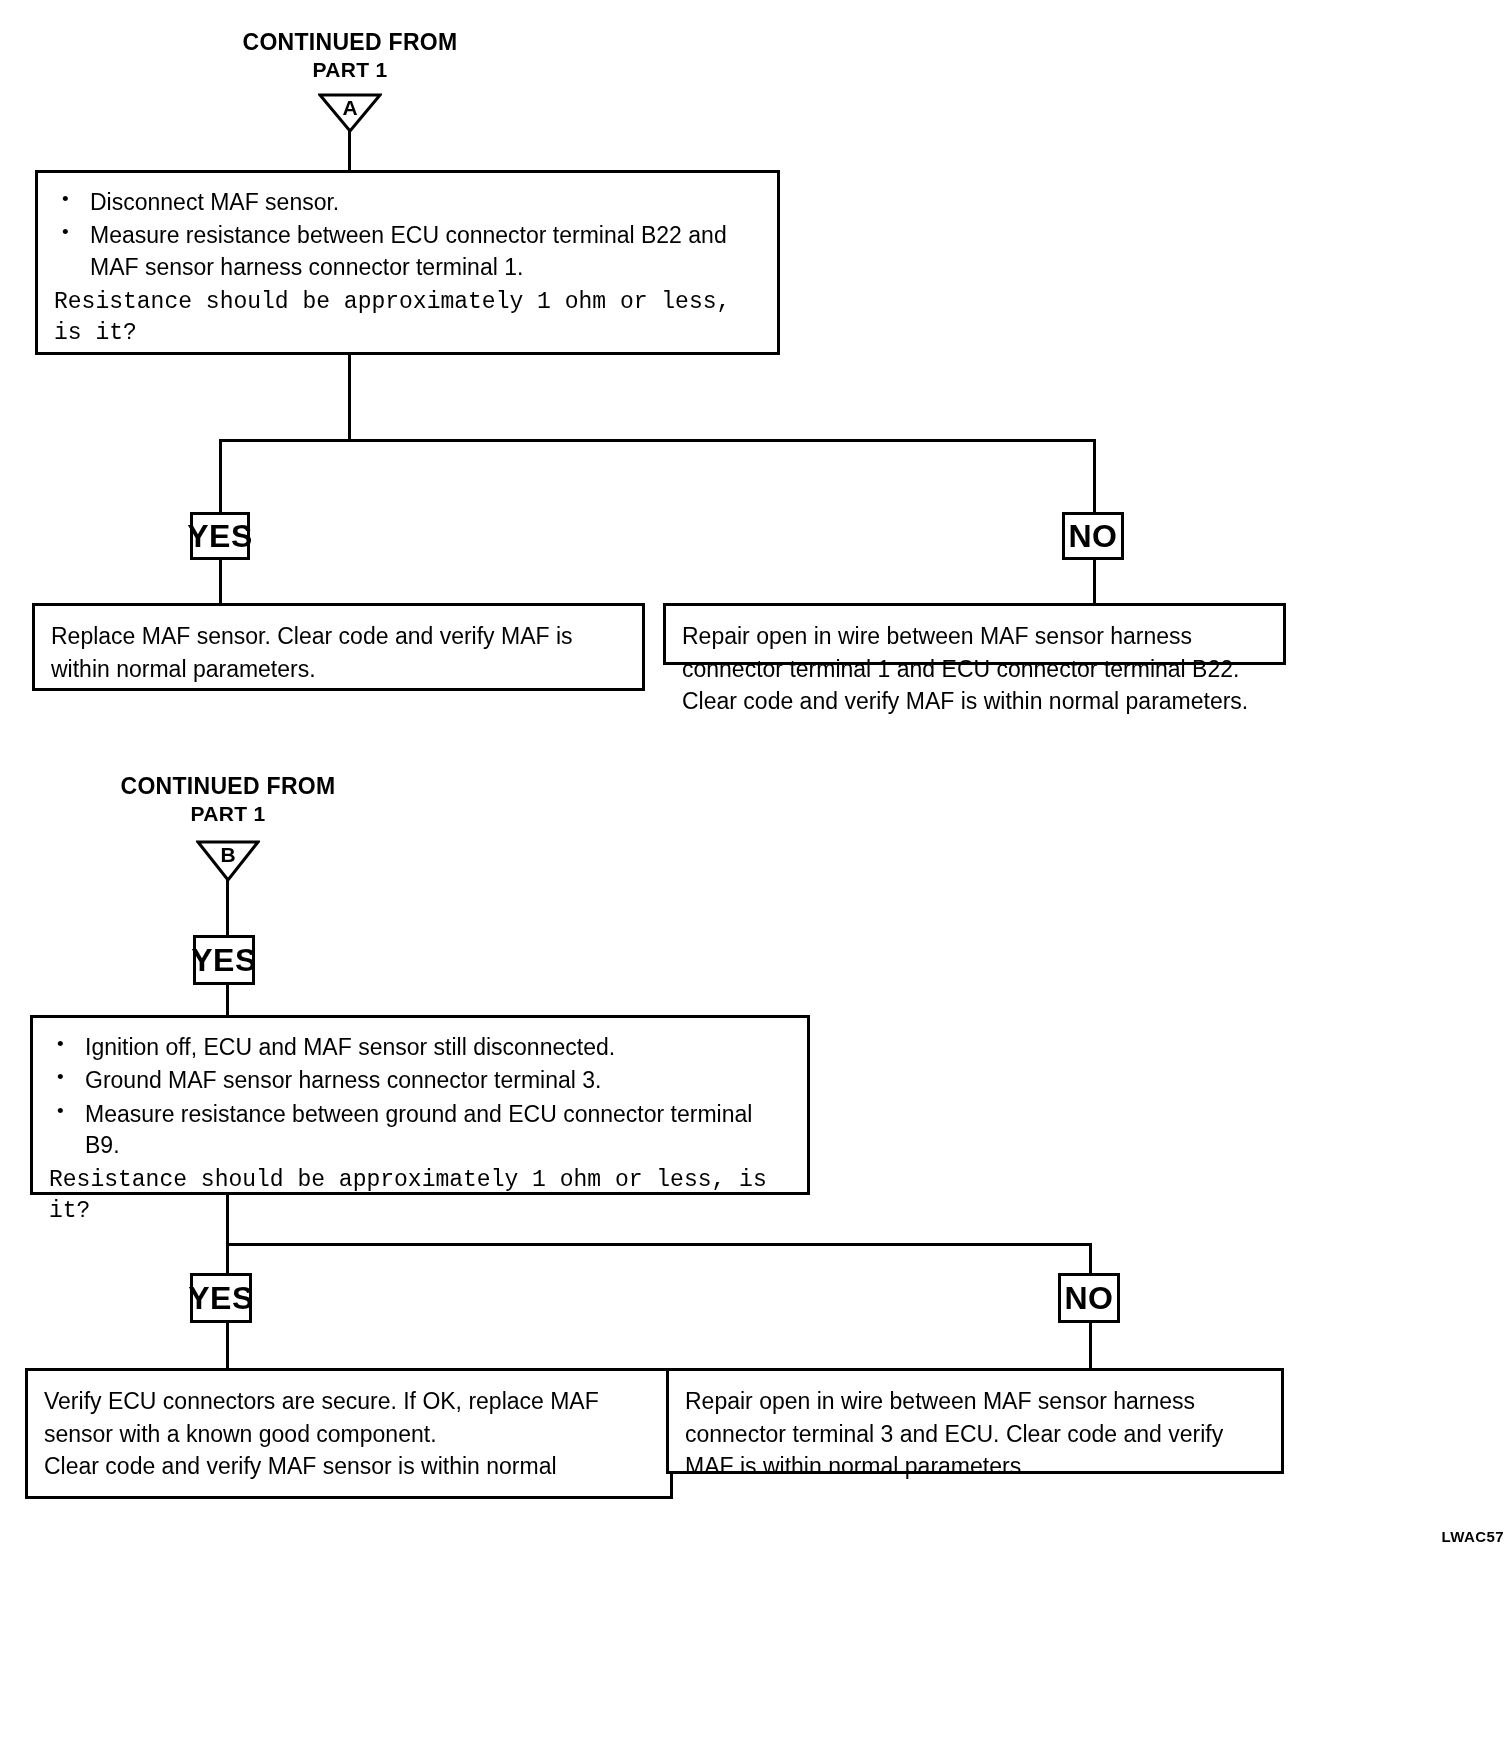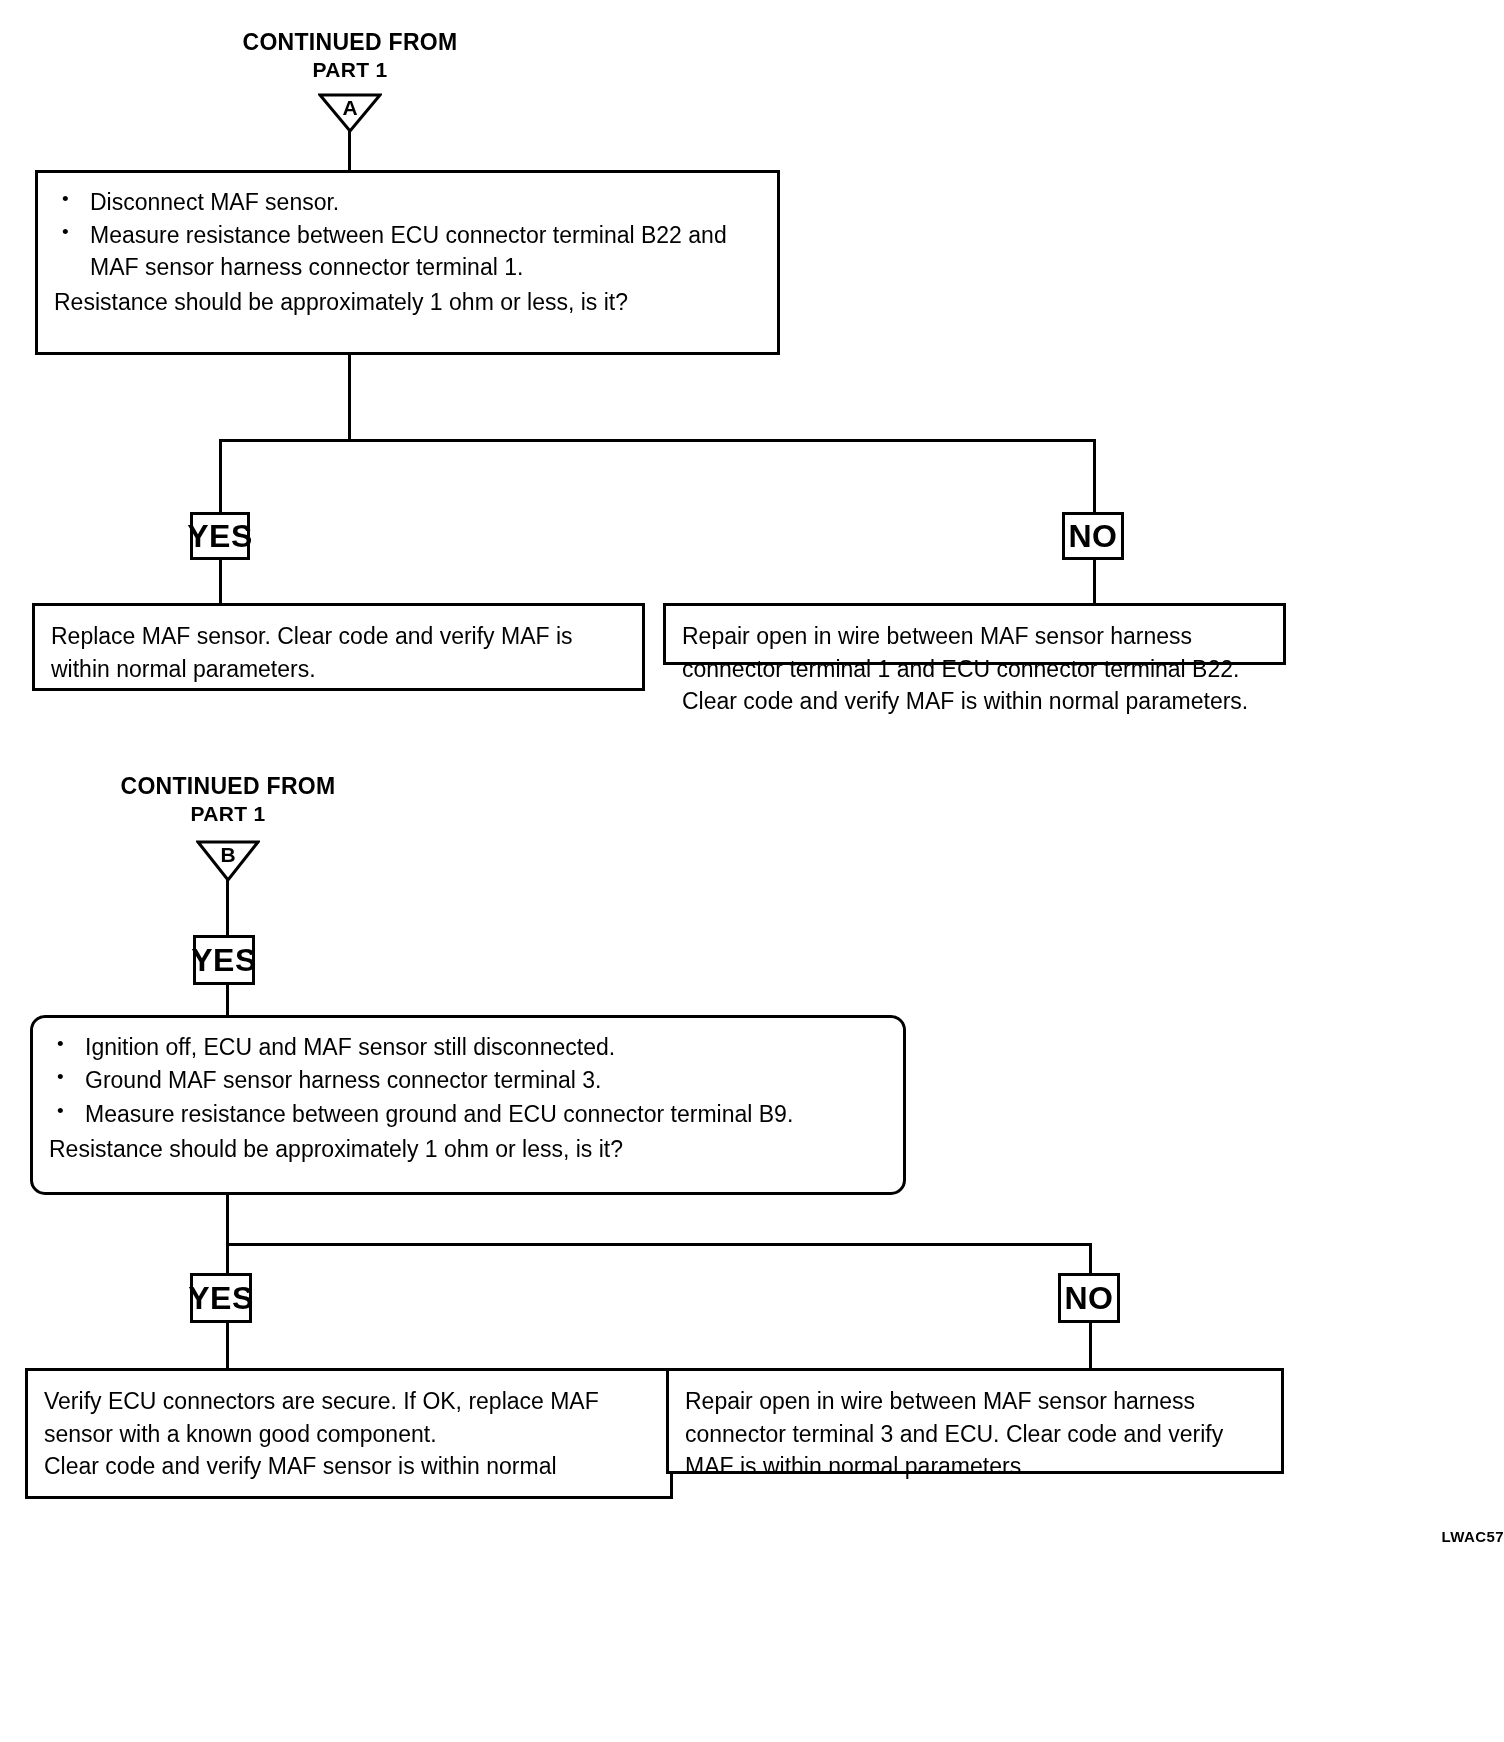--- a/index.html
+++ b/index.html
@@ -76,20 +76,21 @@
     content: "\2022";
     position: absolute;
     left: 8px;
     top: -1px;
     font-size: 19px;
   }
   .tail {
     font-size: 23px;
     line-height: 1.36;
     margin-top: 4px;
+    font-family: Liberation Mono, monospace;
   }
 
   
   .otext {
     font-size: 23px;
     line-height: 1.42;
   }
   .otext div { white-space: nowrap; }
 
   
@@ -200,21 +201,21 @@
   </div>
 
   <div class="vline" style="left:226px; top:880px; height:57px;"></div>
 
   <div class="ynbox" style="left:193px; top:935px; width:62px; height:50px;">
     <span>YES</span>
   </div>
 
   <div class="vline" style="left:226px; top:985px; height:32px;"></div>
 
-  <div class="box" style="left:30px; top:1015px; width:876px; height:180px;border-radius:15px;">
+  <div class="box" style="left:30px; top:1015px; width:780px; height:180px;">
     <div class="box-inner">
       <ul class="bullets">
         <li>Ignition off, ECU and MAF sensor still disconnected.</li>
         <li>Ground MAF sensor harness connector terminal 3.</li>
         <li>Measure resistance between ground and ECU connector terminal B9.</li>
       </ul>
       <div class="tail">Resistance should be approximately 1 ohm or less, is it?</div>
     </div>
   </div>
 

